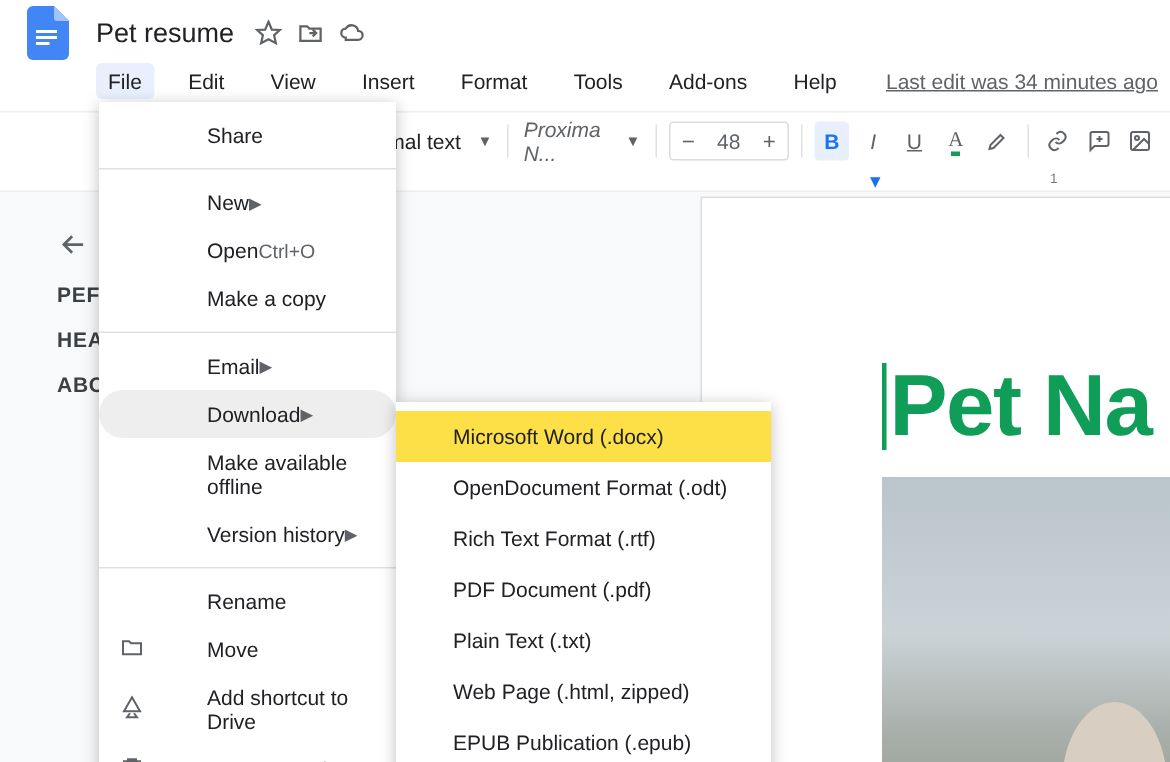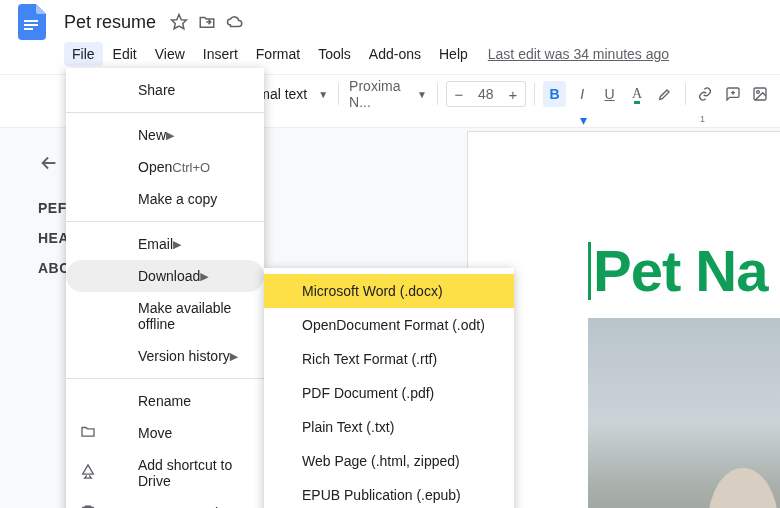--- a/index.html
+++ b/index.html
@@ -4,41 +4,41 @@
 <style>
   * { box-sizing: border-box; margin: 0; padding: 0; font-family: Arial, "Helvetica Neue", sans-serif; }
   body { width: 780px; height: 508px; overflow: hidden; background: #fff; color: #202124; font-size: 14px; position: relative; }
   
   .titlebar { display: flex; align-items: center; padding: 8px 12px 0 12px; height: 36px; }
   .docs-logo { width: 40px; height: 54px; display:flex; align-items:center; justify-content:center; margin-right:6px; }
   .doc-title { font-size: 18px; color:#202124; padding:2px 6px; }
   .title-icons { display:flex; gap:10px; margin-left:8px; color:#5f6368; }
   .title-icon { width:18px; height:18px; display:flex; align-items:center; justify-content:center; }
   
-  .menubar { display:flex; align-items:center; padding: 0 8px 0 64px; height: 28px; margin-top:4px; gap:2px; }
+  .menubar { display:flex; align-items:center; padding: 0 8px 0 64px; height: 28px; margin-top:4px; gap:2px;justify-content:space-between; }
   .menubar-item { padding:4px 8px; font-size:14px; color:#202124; border-radius:4px; cursor:pointer; }
   .menubar-item.active { background:#e8f0fe; }
   .last-edit { margin-left:10px; text-decoration: underline; color:#5f6368; cursor:pointer; font-size:14px;}
   
   .toolbar { height:40px; border-top:1px solid #eee; border-bottom:1px solid #e0e0e0; margin-top:6px; display:flex; align-items:center; padding:0 8px; gap:4px; color:#5f6368; position:relative; }
   .tb-sep { width:1px; height:22px; background:#e0e0e0; margin:0 4px;}
   .tb-btn { width:26px; height:26px; display:flex; align-items:center; justify-content:center; border-radius:3px; cursor:pointer; }
   .tb-btn.bold { background:#e8f0fe; color:#1a73e8; }
   .para-style { width:95px; font-size:14px; color:#202124; padding:4px 2px; display:flex; align-items:center; justify-content:space-between; }
-  .font-select { width:90px; font-size:14px; padding:4px 2px; display:flex; align-items:center; justify-content:space-between; }
+  .font-select { width:90px; font-size:14px; padding:4px 2px; display:flex; align-items:center; justify-content:space-between;font-style:italic; }
   .caret { font-size:10px; color:#5f6368; }
   .size-group { display:flex; align-items:center; border:1px solid #dadce0; border-radius:3px; height:26px; }
   .size-btn { width:24px; text-align:center; cursor:pointer; font-size:15px; color:#5f6368; }
   .size-val { width:30px; text-align:center; font-size:14px; }
   .underline-a { position:relative; font-weight:400; font-family:serif; }
   .underline-a::after{ content:""; position:absolute; left:2px; right:2px; bottom:-2px; height:3px; background:#0f9d58; }
   
   .content { position:absolute; top:112px; left:0; right:0; bottom:0; background:#f8f9fa; }
   .outline-back { position:absolute; left:38px; top:40px; color:#5f6368; cursor:pointer; }
-  .outline { position:absolute; left:38px; top:88px; display:flex; flex-direction:column; gap:14px; font-size:14px; font-weight:700; color:#3c4043; letter-spacing:0.5px;}
+  .outline { position:absolute; left:38px; top:76px; display:flex; flex-direction:column; gap:14px; font-size:14px; font-weight:700; color:#3c4043; letter-spacing:0.5px;}
   .ruler { position:absolute; left:0; right:0; top:0; height:16px; background:#fff; border-bottom:1px solid #eee; font-size:9px; color:#777; }
   .ruler-tab { position:absolute; top:0; left:580px; color:#1a73e8; font-size:14px;}
   .ruler-num { position:absolute; top:2px; }
   
   .page { position:absolute; left:468px; top:20px; width:600px; height:800px; background:#fff; box-shadow: 0 0 0 1px #ddd; padding: 110px 20px 0 120px; }
   .pet-name { font-size:58px; font-weight:800; color:#0f9d58; line-height:1; letter-spacing:-1px; }
   .cursor-bar { display:inline-block; width:3px; height:58px; background:#0f9d58; vertical-align:bottom; margin-right:2px;}
   .photo { margin-top:18px; width:300px; height:260px; background:linear-gradient(180deg,#b9c4cb 0%,#cbd3d7 40%,#a9b0ab 65%,#8d9486 100%); position:relative; overflow:hidden;}
   .dog-ear{ position:absolute; bottom:0; right:30px; width:90px; height:90px; background:#6d5a49; border-radius:50% 50% 0 0; transform:skewX(-12deg);}
   .dog-ear2{ position:absolute; bottom:0; right:110px; width:70px; height:110px; background:#d8cfc2; border-radius:50% 50% 0 0; }

